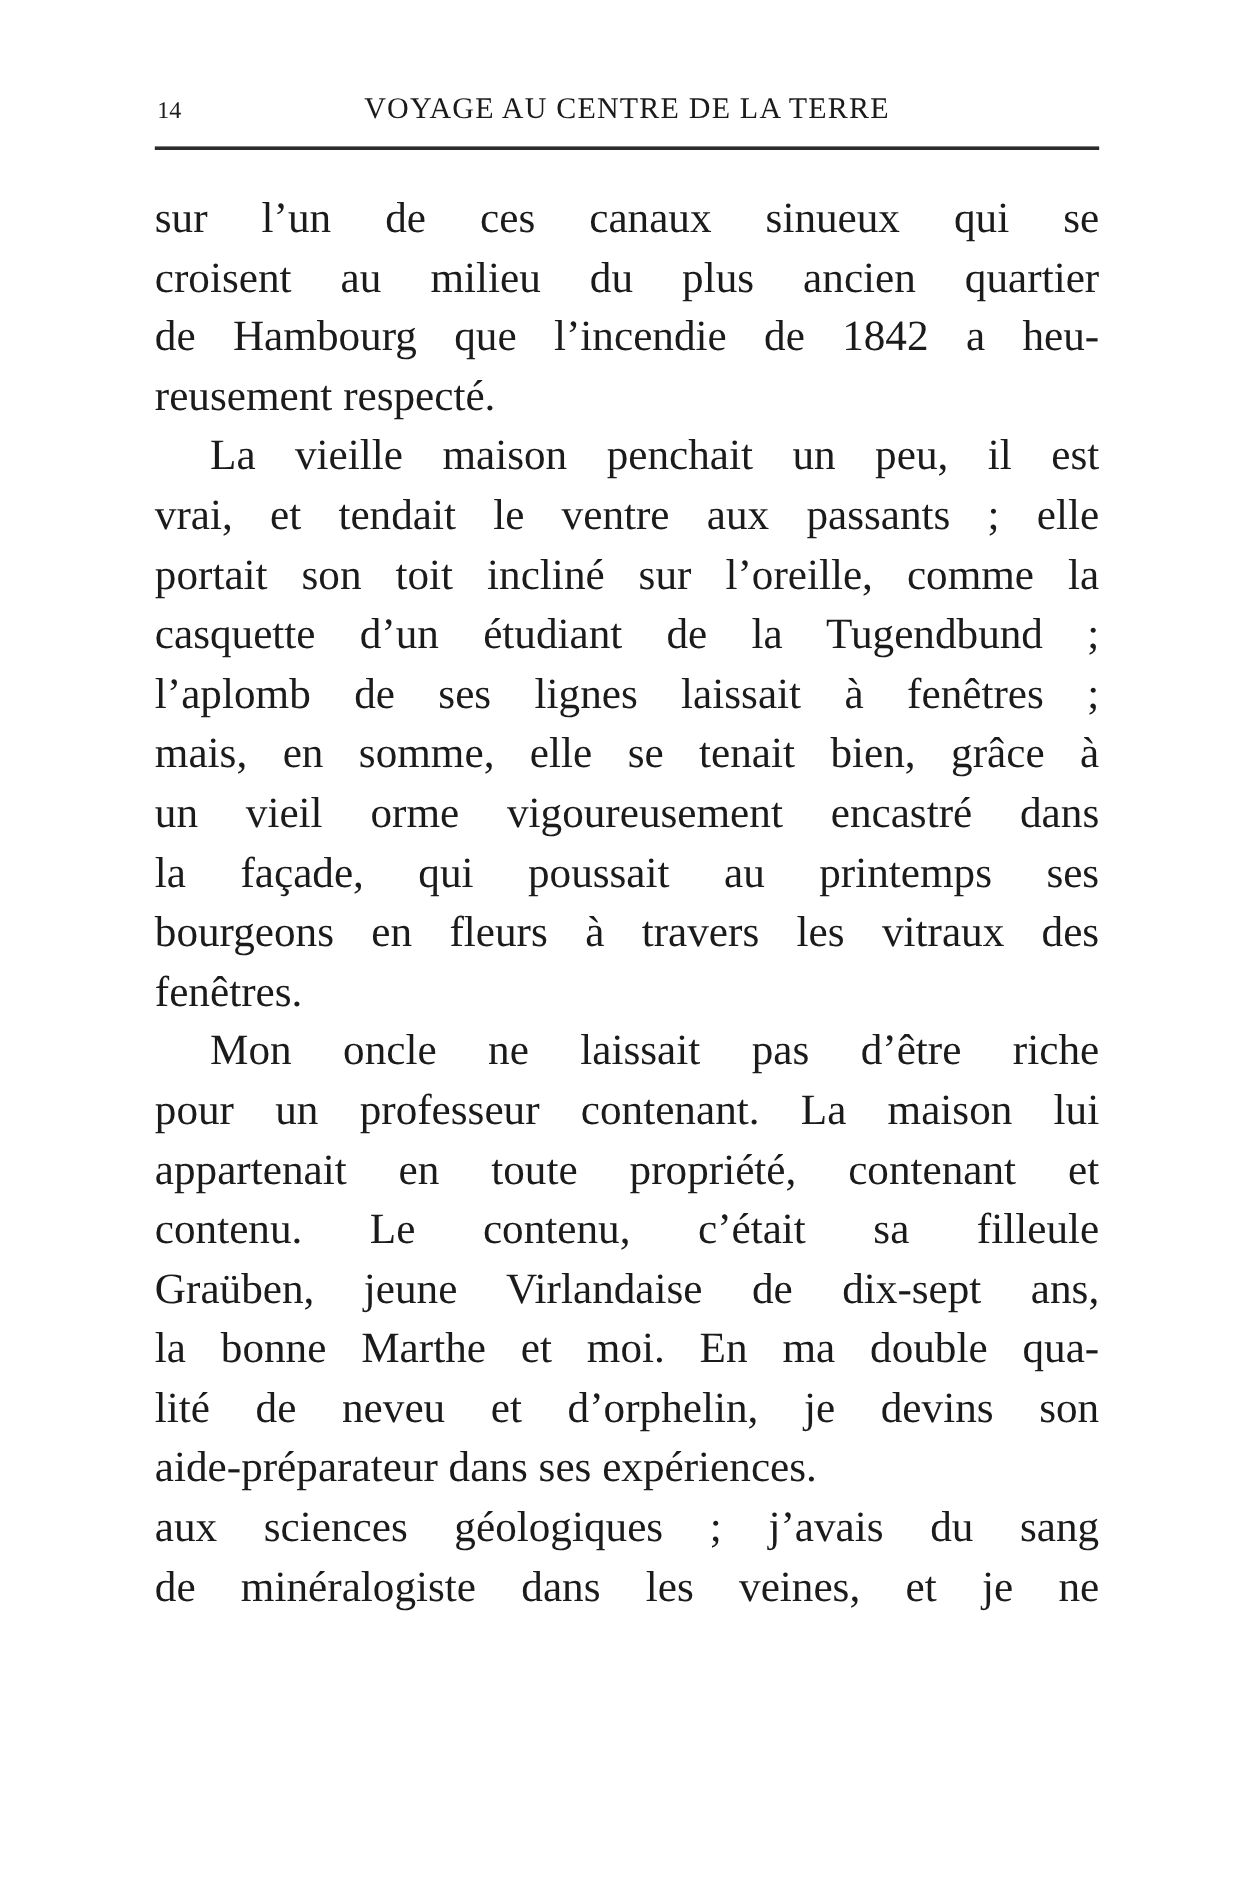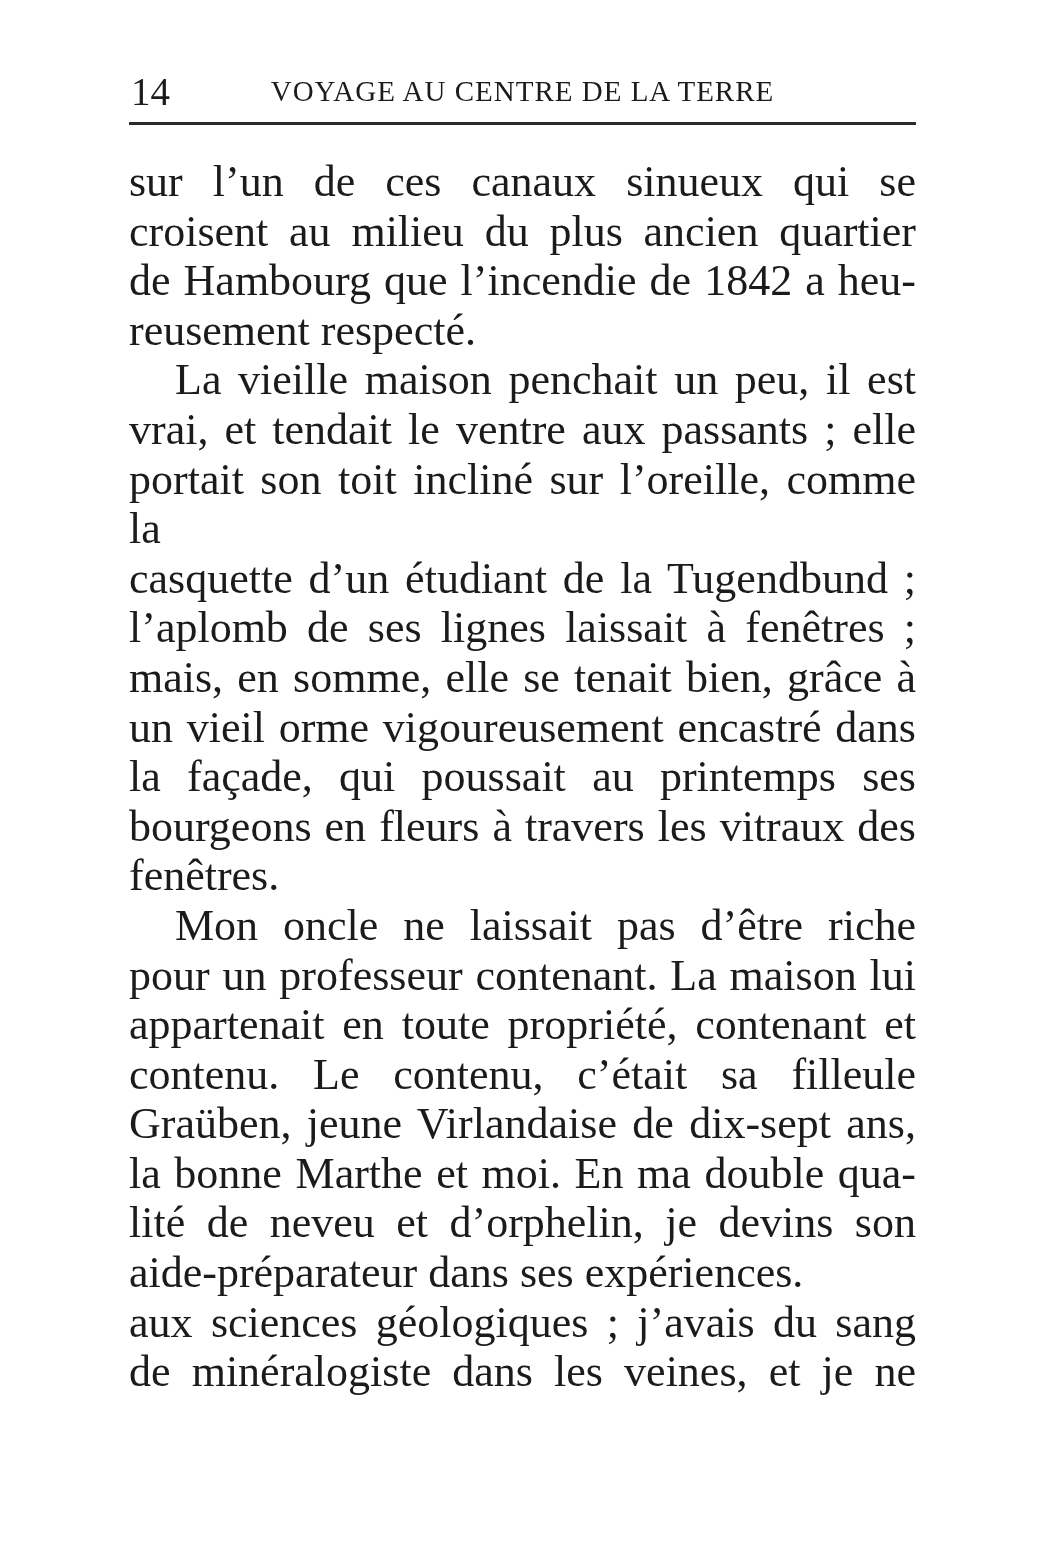--- a/index.html
+++ b/index.html
@@ -21,47 +21,47 @@
     position: absolute;
     top: 74px;
     left: 129px;
     width: 787px;
     height: 36px;
   }
   .page-number {
     position: absolute;
     left: 2px;
     top: 2px;
-    font-size: 39px;
+    font-size: 20px;
     line-height: 32px;
   }
   .running-title {
     display: block;
     text-align: center;
-    font-size: 29px;
+    font-size: 25px;
     line-height: 34px;
     letter-spacing: 1px;
     white-space: nowrap;
   }
   .header-rule {
     position: absolute;
     top: 122px;
     left: 129px;
     width: 787px;
     height: 3px;
     background: #2b2b2b;
     border: none;
     margin: 0;
   }
   .body-text {
     position: absolute;
     top: 157px;
     left: 129px;
     width: 787px;
-    font-size: 44px;
+    font-size: 36px;
     line-height: 49.6px;
   }
   .line {
     text-align: justify;
     text-align-last: justify;
     white-space: normal;
   }
   .line.end {
     text-align-last: left;
   }

